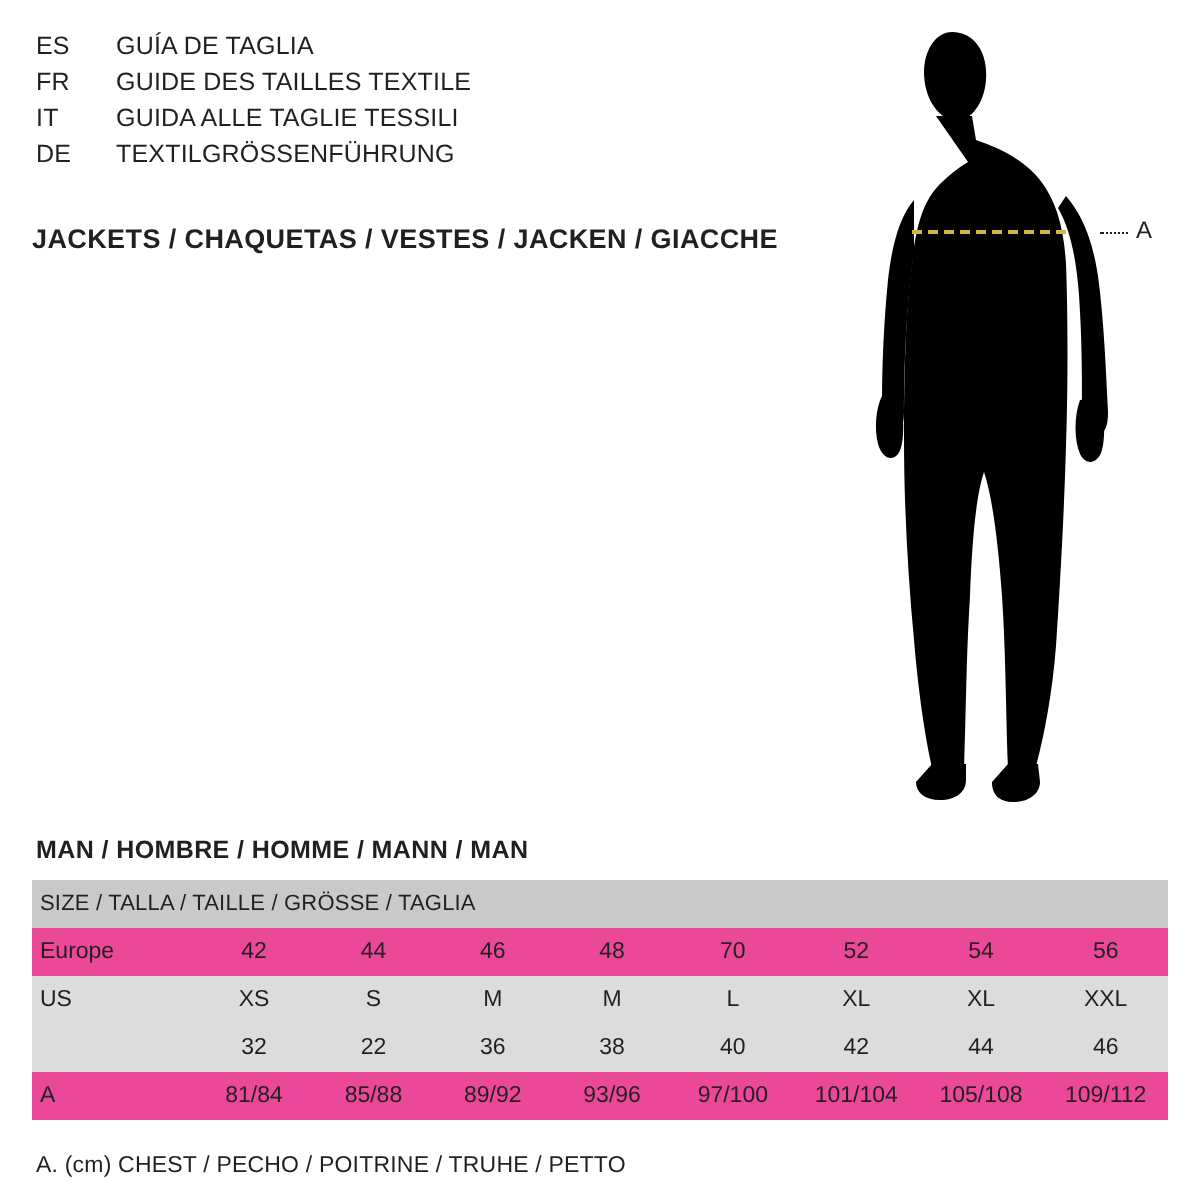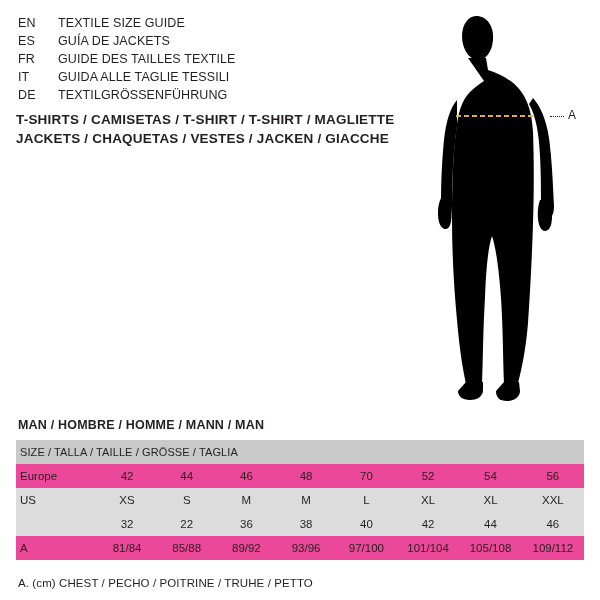--- a/index.html
+++ b/index.html
@@ -138,43 +138,38 @@
     letter-spacing: .1px;
   }
 </style>
 </head>
 <body>
 
 <div class="page">
 
   <div class="lang-block">
     <div class="lang-row">
-      <span class="lang-code">EN</span>
-      <span class="lang-text">TEXTILE SIZE GUIDE</span>
-    </div>
-    <div class="lang-row">
       <span class="lang-code">ES</span>
-      <span class="lang-text">GUÍA DE JACKETS</span>
+      <span class="lang-text">GUÍA DE TAGLIA</span>
     </div>
     <div class="lang-row">
       <span class="lang-code">FR</span>
       <span class="lang-text">GUIDE DES TAILLES TEXTILE</span>
     </div>
     <div class="lang-row">
       <span class="lang-code">IT</span>
       <span class="lang-text">GUIDA ALLE TAGLIE TESSILI</span>
     </div>
     <div class="lang-row">
       <span class="lang-code">DE</span>
       <span class="lang-text">TEXTILGRÖSSENFÜHRUNG</span>
     </div>
   </div>
 
   <div class="cat-block">
-    <div class="cat-line">T-SHIRTS / CAMISETAS / T-SHIRT / T-SHIRT / MAGLIETTE</div>
     <div class="cat-line">JACKETS / CHAQUETAS / VESTES / JACKEN / GIACCHE</div>
   </div>
 
   <div class="figure-wrap">
     <svg width="200" height="400" viewBox="0 0 200 400">
 
       <path d="M76,8 C68,8 62,17 62,28 C62,40 68,50 76,52 C84,54 92,45 93,32 C94,18 87,8 76,8 Z" fill="#000000"></path>
 
       <path d="M68,50 L86,50 L88,62 C100,66 112,72 120,82 C128,92 132,106 133,124
                C134,150 134,185 133,215 C132,250 130,285 128,315

